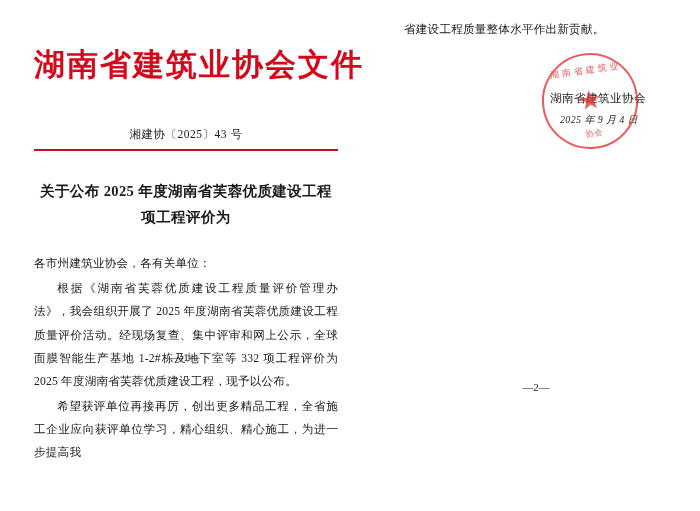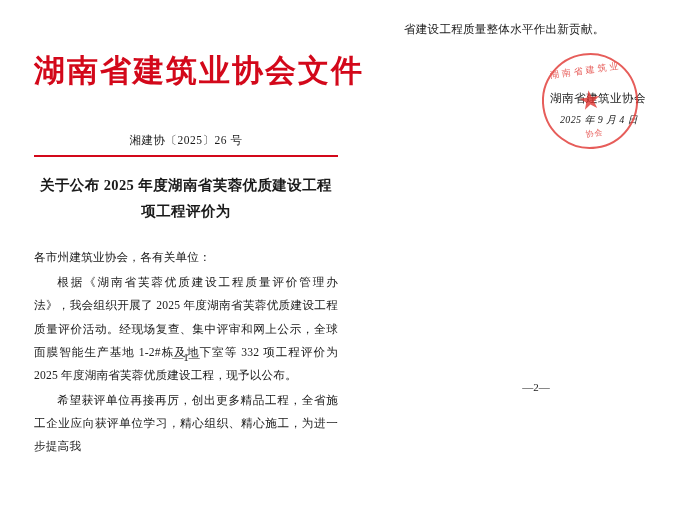--- a/index.html
+++ b/index.html
@@ -20,21 +20,21 @@
     height: 511px;
     display: flex;
   }
   .page {
     position: relative;
     box-sizing: border-box;
     height: 421px;
   }
   .page-left {
     width: 372px;
-    padding: 24px 34px 0 34px;
+    padding: 18px 34px 0 34px;
   }
   .page-right {
     width: 328px;
     padding: 18px 40px 0 32px;
   }
 
   
   .letterhead {
     text-align: center;
     margin-top: 28px;
@@ -57,21 +57,21 @@
   }
   .red-rule {
     margin-top: 7px;
     height: 2px;
     background: #d3081a;
     width: 100%;
   }
 
   
   .doc-title {
-    margin-top: 16px;
+    margin-top: 28px;
     text-align: center;
     font-weight: bold;
     font-size: 14.5px;
     line-height: 1.75;
     letter-spacing: 0.4px;
   }
   .doc-title .l2 {
     display: block;
   }
 
@@ -191,21 +191,21 @@
 <body>
 
 <div class="page-wrap">
 
   <div class="page page-left">
 
     <div class="letterhead">
       <div class="letterhead-title">湖南省建筑业协会文件</div>
     </div>
 
-    <div class="doc-number">湘建协〔2025〕26 号</div>
+    <div class="doc-number">湘建协〔2025〕43 号</div>
 
     <div class="red-rule"></div>
 
     <div class="doc-title">
       <span class="l1">关于公布 2025 年度湖南省芙蓉优质建设工程</span>
       <span class="l2">项工程评价为</span>
     </div>
 
     <div class="body-text">
       <p>各市州建筑业协会，各有关单位：</p>

